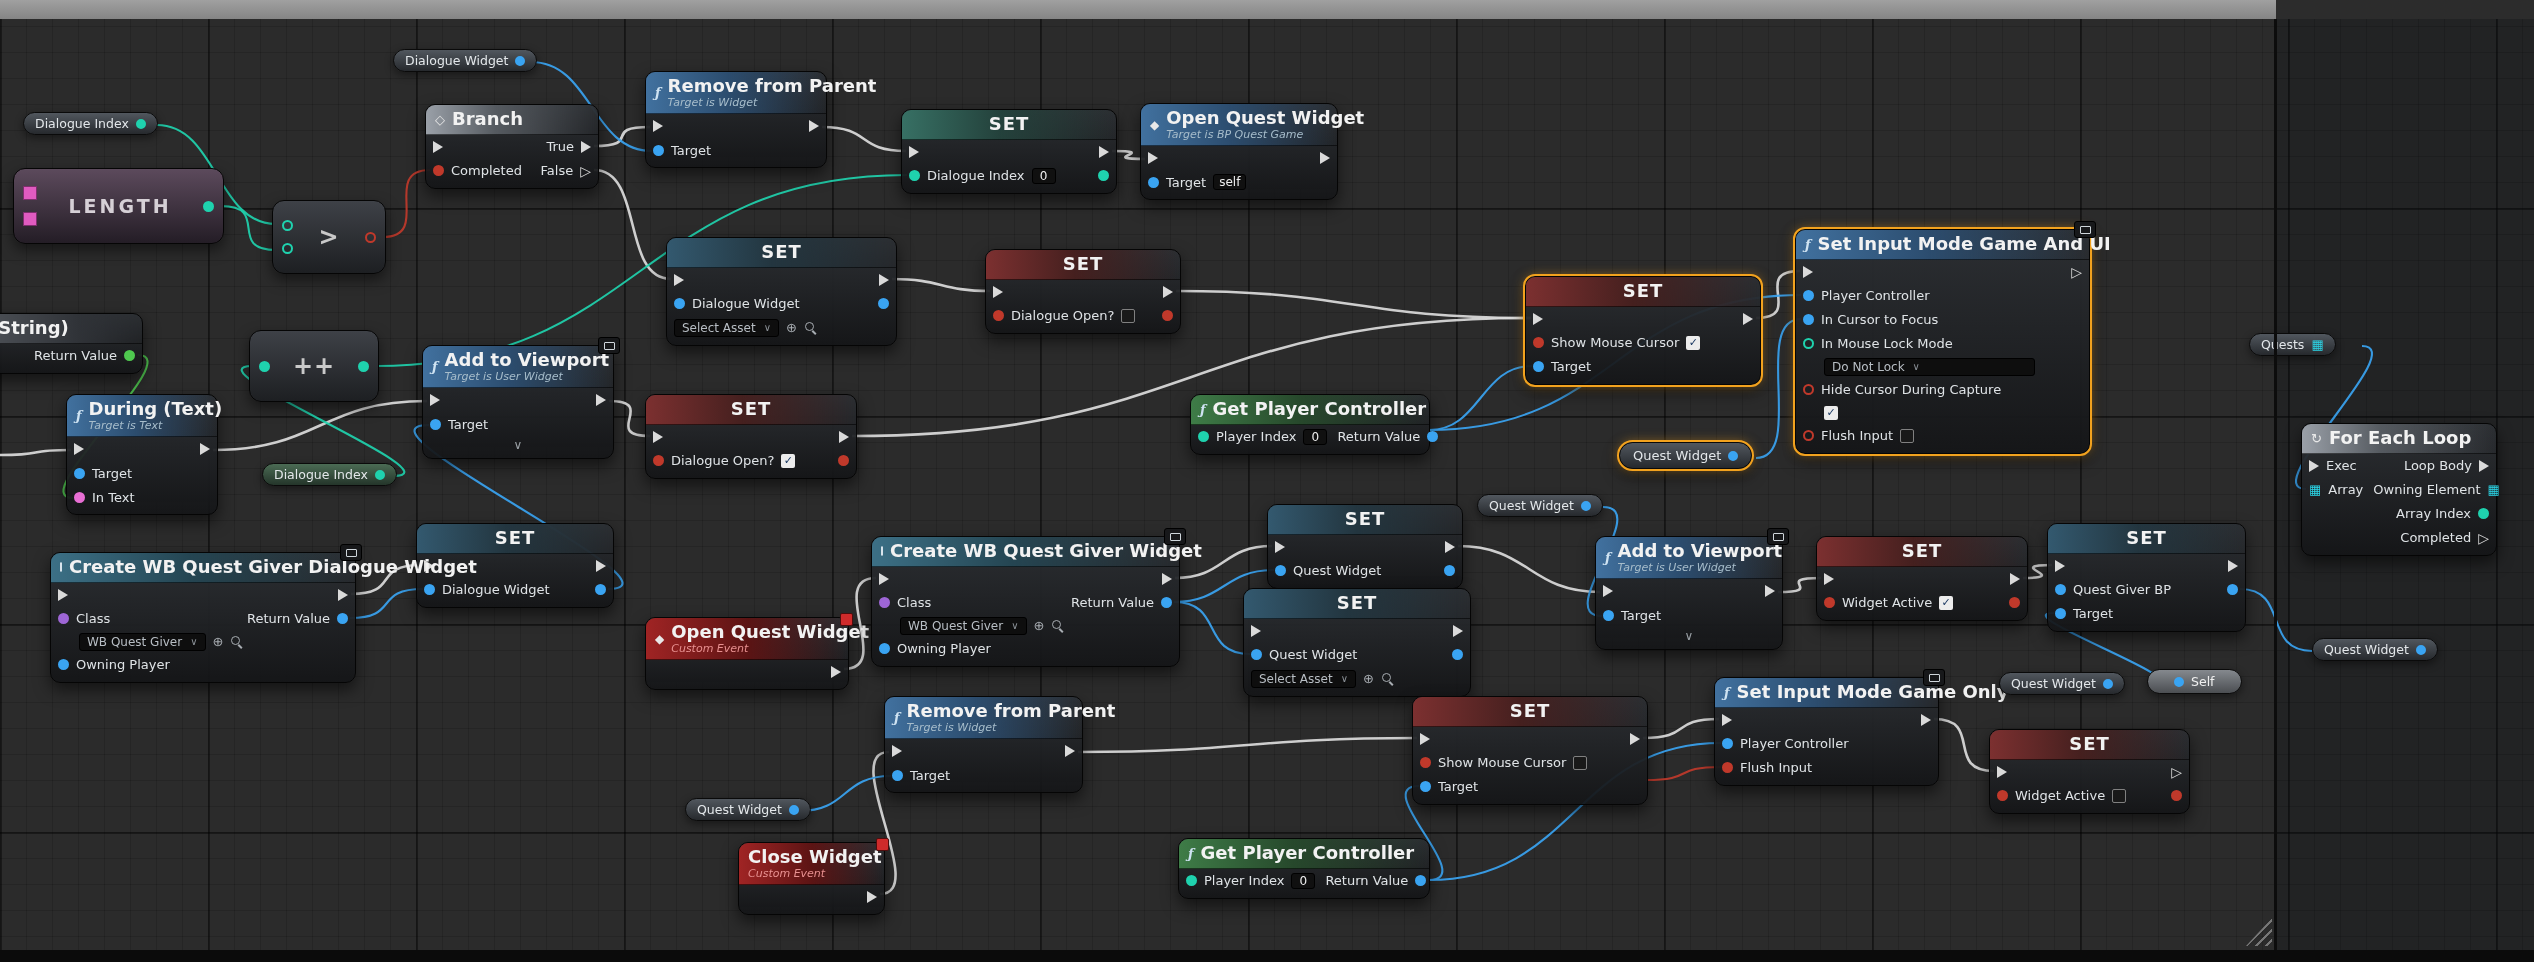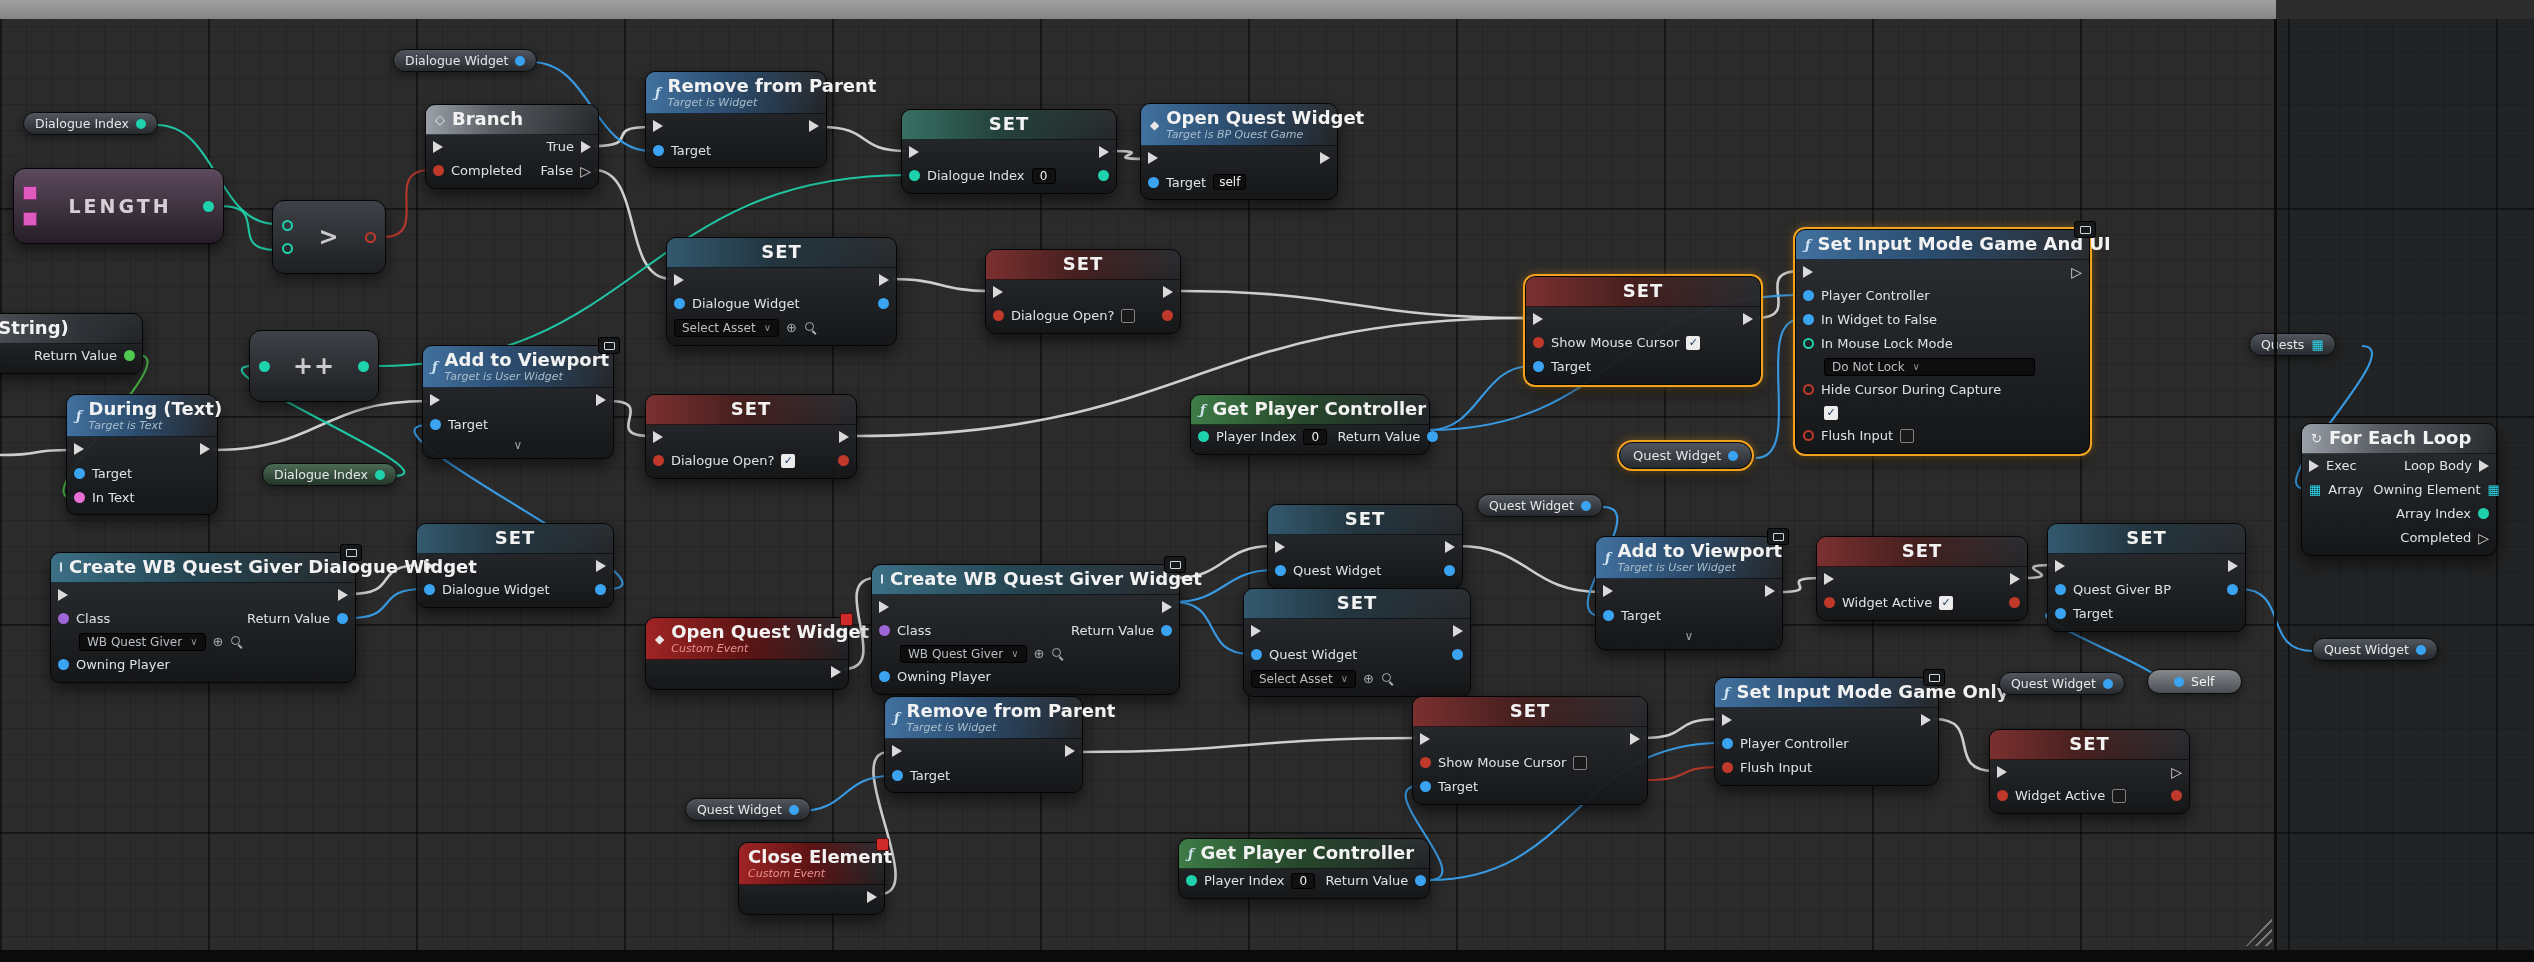--- a/index.html
+++ b/index.html
@@ -511,21 +511,21 @@
         <div class="row">
           <span class="side l">
             <span class="pin" style="border-color: rgb(58, 164, 242); background: rgb(58, 164, 242);"></span>
             <span class="lab">Player Controller</span>
           </span>
           <span class="side r"></span>
         </div>
         <div class="row">
           <span class="side l">
             <span class="pin" style="border-color: rgb(58, 164, 242); background: rgb(58, 164, 242);"></span>
-            <span class="lab">In Widget to False</span>
+            <span class="lab">In Cursor to Focus</span>
           </span>
           <span class="side r"></span>
         </div>
         <div class="row">
           <span class="side l">
             <span class="pin hollow" style="border-color: rgb(31, 210, 174);"></span>
             <span class="lab">In Mouse Lock Mode</span>
           </span>
           <span class="side r"></span>
         </div>
@@ -693,21 +693,21 @@
           </span>
         </div>
         <div class="row">
           <span class="side l"></span>
           <span class="side r">
             <span class="tri"></span>
           </span>
         </div>
         <span class="badge bred"></span>
       </div>
-      <div class="node" style="left: 871px; top: 536px; width: 309px; margin-top: 28px;">
+      <div class="node" style="left: 871px; top: 536px; width: 309px;">
         <div class="hdr h-cr">
           <span class="hic hi-win"></span>
           <span class="twrap">
             <span class="ttl">Create WB Quest Giver Widget</span>
           </span>
         </div>
         <div class="row">
           <span class="side l">
             <span class="tri"></span>
           </span>
@@ -1020,21 +1020,21 @@
         <span class="plab">Quest Widget</span>
         <span class="pin" style="border-color: rgb(58, 164, 242); background: rgb(58, 164, 242);"></span>
       </div>
       <div class="pill" style="left: 685px; top: 798px;">
         <span class="plab">Quest Widget</span>
         <span class="pin" style="border-color: rgb(58, 164, 242); background: rgb(58, 164, 242);"></span>
       </div>
       <div class="node" style="left: 738px; top: 842px; width: 147px;">
         <div class="hdr h-ev">
           <span class="twrap">
-            <span class="ttl">Close Element</span>
+            <span class="ttl">Close Widget</span>
             <span class="sub subev">Custom Event</span>
           </span>
         </div>
         <div class="row">
           <span class="side l"></span>
           <span class="side r">
             <span class="tri"></span>
           </span>
         </div>
         <span class="badge bred"></span>

